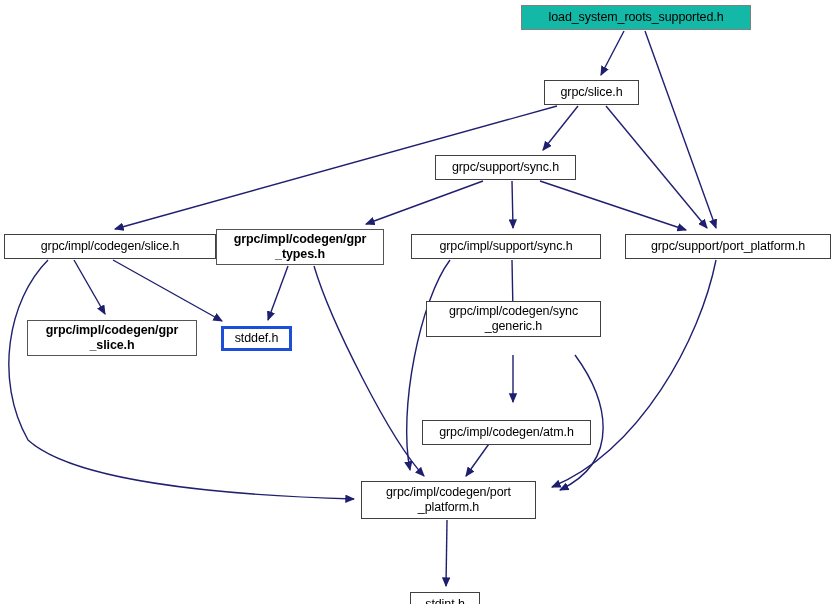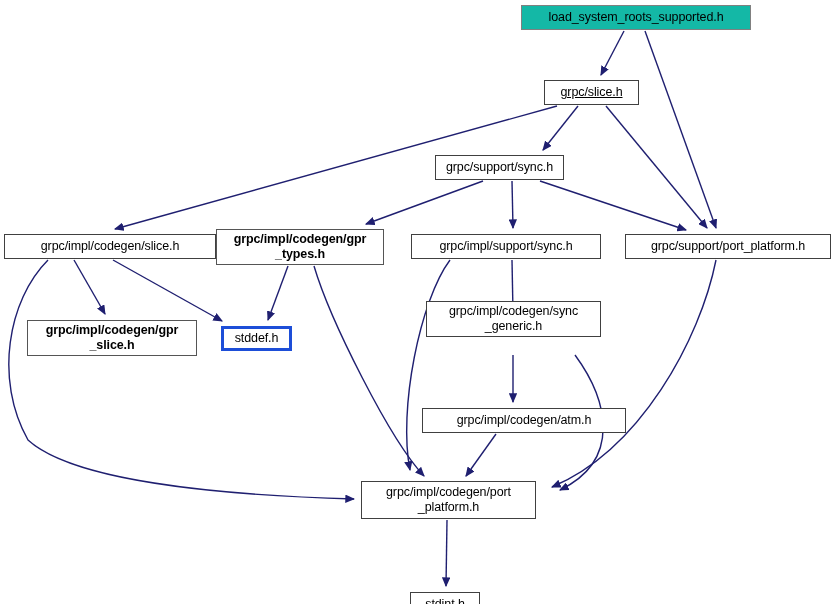--- a/index.html
+++ b/index.html
@@ -92,31 +92,31 @@
         <path d="M 513,355 L 513,402" marker-end="url(#arrowhead)"></path>
         <path d="M 575,355 C 608,400 622,460 560,490" marker-end="url(#arrowhead)"></path>
         <path d="M 496,434 L 466,476" marker-end="url(#arrowhead)"></path>
         <path d="M 716,260 C 700,340 640,450 552,487" marker-end="url(#arrowhead)"></path>
         <path d="M 447,520 L 446,586" marker-end="url(#arrowhead)"></path>
       </g>
   </svg>
 
   <div id="nodes-layer">
       <div class="node-box root" style="left: 521px; top: 5px; width: 230px; height: 25px;"><span class="node-label">load_system_roots_supported.h</span></div>
-      <div class="node-box" style="left: 544px; top: 80px; width: 95px; height: 25px; text-decoration: underline;"><span class="node-label">grpc/slice.h</span></div>
-      <div class="node-box" style="left: 435px; top: 155px; width: 129px; height: 25px;"><span class="node-label">grpc/support/sync.h</span></div>
+      <div class="node-box" style="left: 544px; top: 80px; width: 95px; height: 25px;"><span class="node-label">grpc/slice.h</span></div>
+      <div class="node-box" style="left: 435px; top: 155px; width: 141px; height: 25px;"><span class="node-label">grpc/support/sync.h</span></div>
       <div class="node-box" style="left: 4px; top: 234px; width: 212px; height: 25px;"><span class="node-label">grpc/impl/codegen/slice.h</span></div>
       <div class="node-box thick" style="left: 216px; top: 229px; width: 168px; height: 36px;"><span class="node-label">grpc/impl/codegen/gpr
 _types.h</span></div>
       <div class="node-box" style="left: 411px; top: 234px; width: 190px; height: 25px;"><span class="node-label">grpc/impl/support/sync.h</span></div>
       <div class="node-box" style="left: 625px; top: 234px; width: 206px; height: 25px;"><span class="node-label">grpc/support/port_platform.h</span></div>
       <div class="node-box thick" style="left: 27px; top: 320px; width: 170px; height: 36px;"><span class="node-label">grpc/impl/codegen/gpr
 _slice.h</span></div>
       <div class="node-box sys" style="left: 221px; top: 326px; width: 71px; height: 25px;"><span class="node-label">stddef.h</span></div>
       <div class="node-box" style="left: 426px; top: 301px; width: 175px; height: 36px;"><span class="node-label">grpc/impl/codegen/sync
 _generic.h</span></div>
-      <div class="node-box" style="left: 422px; top: 408px; width: 204px; height: 25px;"><span class="node-label">grpc/impl/codegen/atm.h</span></div>
+      <div class="node-box" style="left: 422px; top: 420px; width: 169px; height: 25px;"><span class="node-label">grpc/impl/codegen/atm.h</span></div>
       <div class="node-box" style="left: 361px; top: 481px; width: 175px; height: 38px;"><span class="node-label">grpc/impl/codegen/port
 _platform.h</span></div>
       <div class="node-box" style="left: 410px; top: 592px; width: 70px; height: 25px;"><span class="node-label">stdint.h</span></div>
     </div>
 
 </div>
 
 </body></html>

